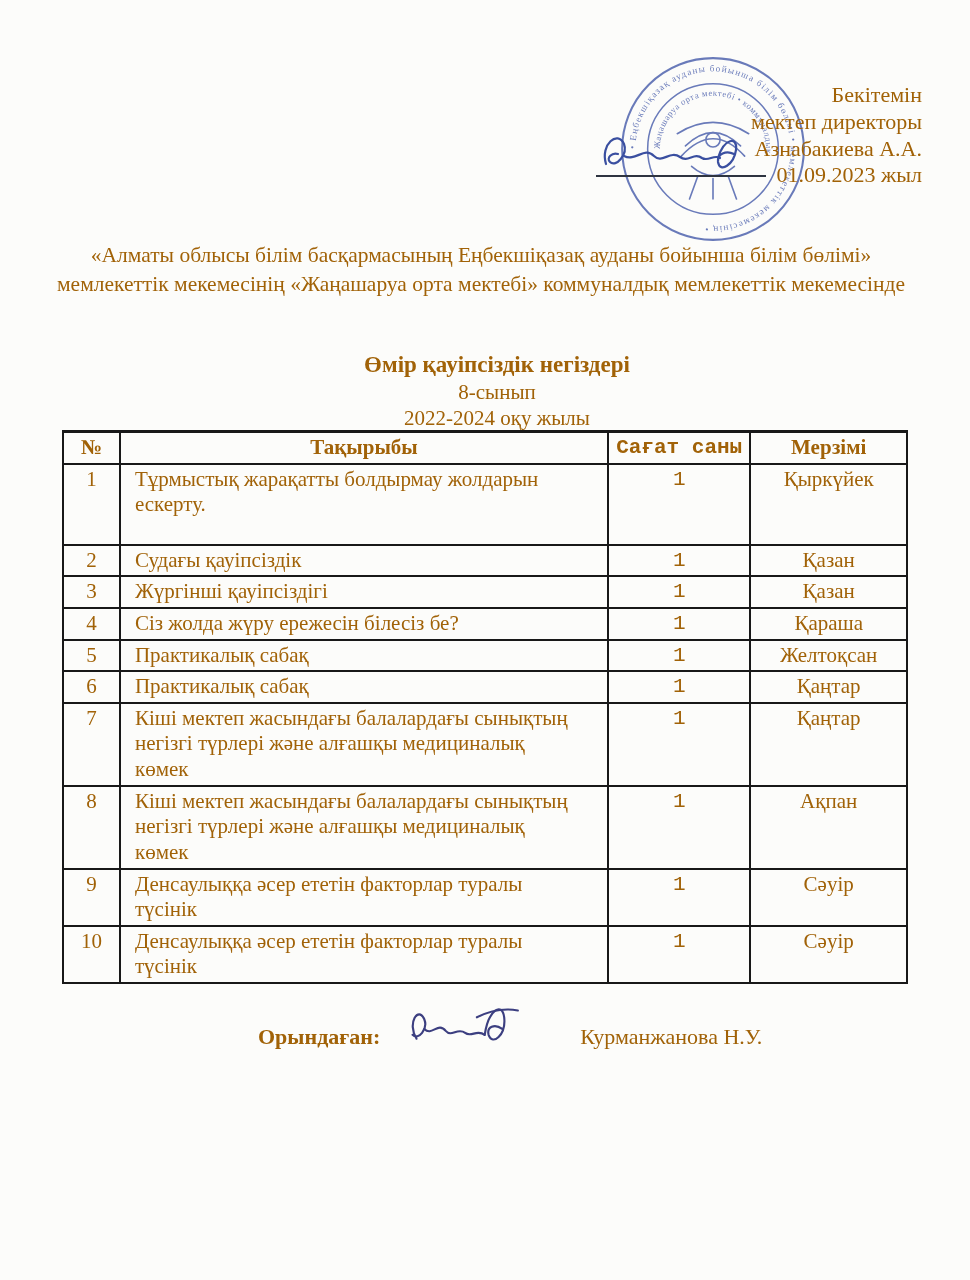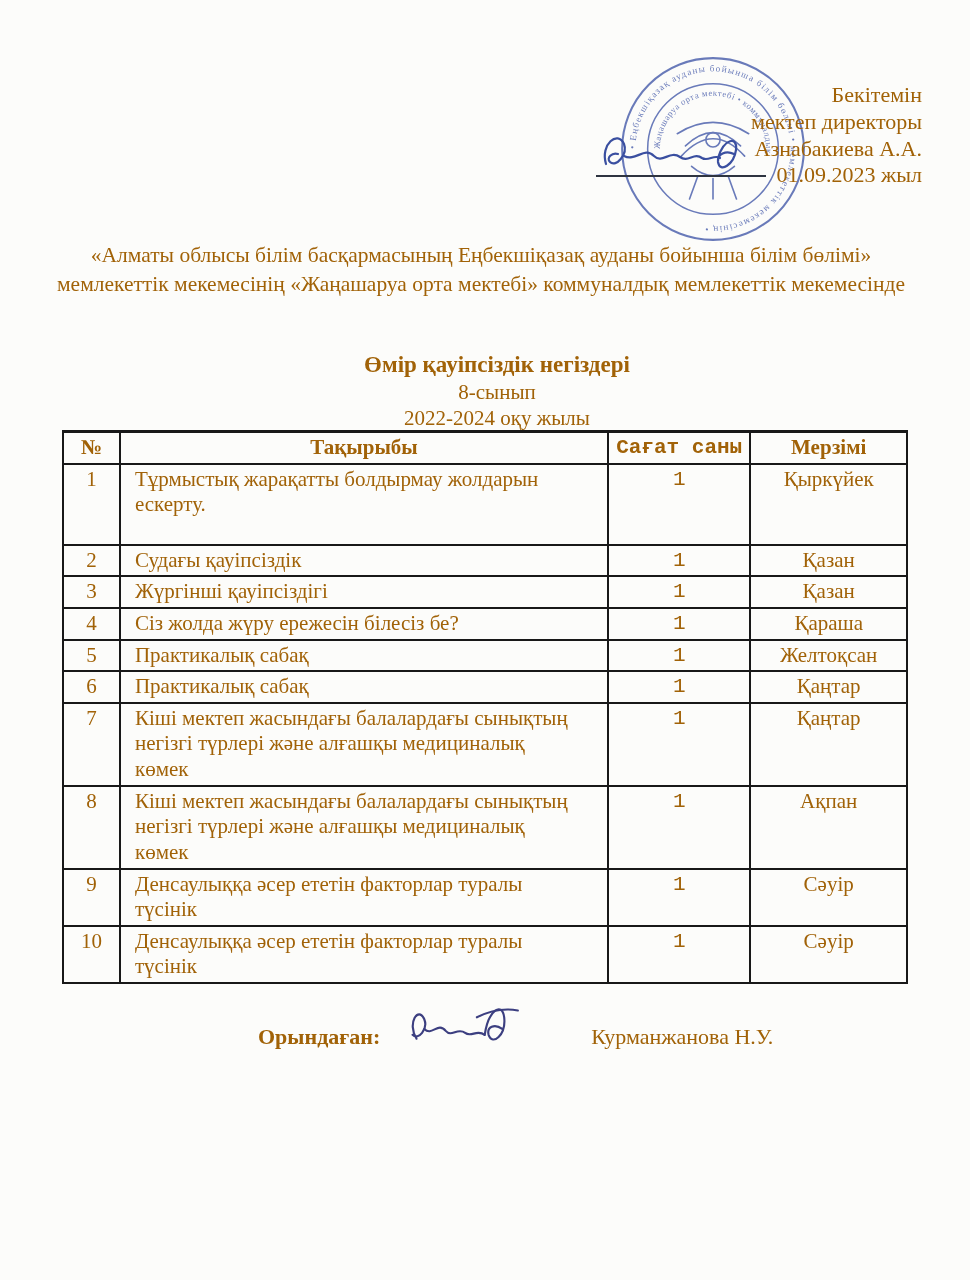--- a/index.html
+++ b/index.html
@@ -106,21 +106,21 @@
     position: absolute;
     top: 1008px;
     left: 258px;
     display: flex;
     align-items: center;
     z-index: 3;
     text-align: center;
   }
   .footer .label { font-size: 22px; font-weight: bold; }
   .footer .exec-signature { width: 158px; height: 76px; margin: -18px 8px 0 14px; }
-  .footer .name { font-size: 22px; margin-left: 31px; }
+  .footer .name { font-size: 22px; margin-left: 20px; }
 </style>
 </head>
 <body>
 
 <div class="page">
 
   <svg class="stamp" viewBox="0 0 190 190">
     <defs>
       <filter id="stampblur" x="-10%" y="-10%" width="120%" height="120%">
         <feGaussianBlur stdDeviation="0.65"></feGaussianBlur>

